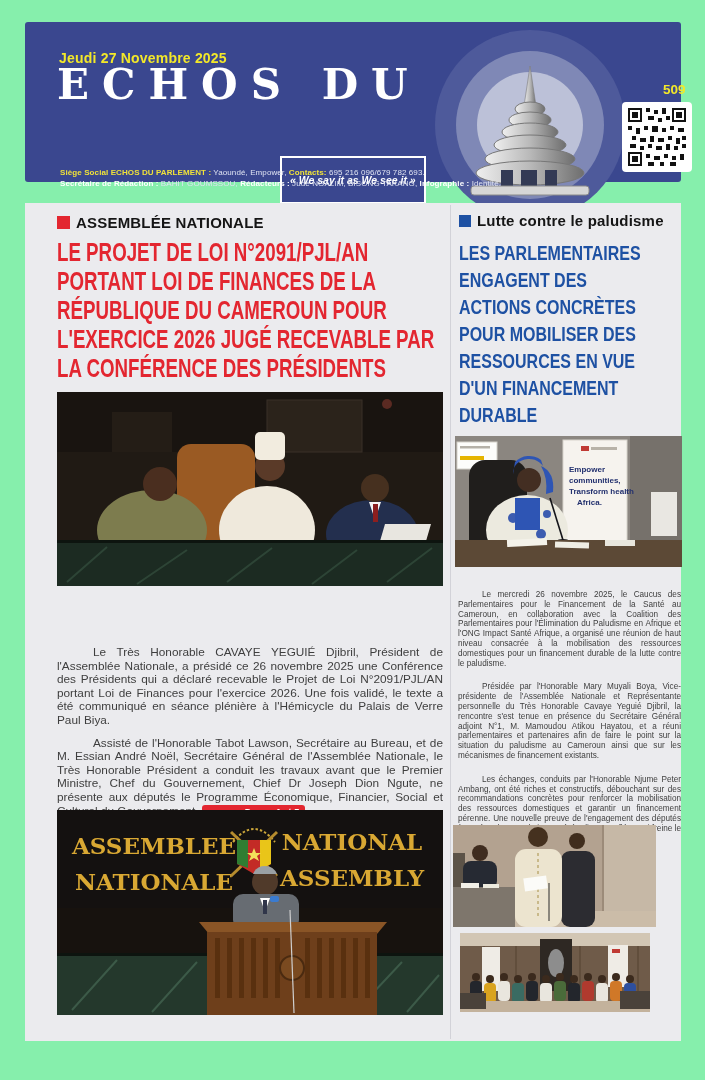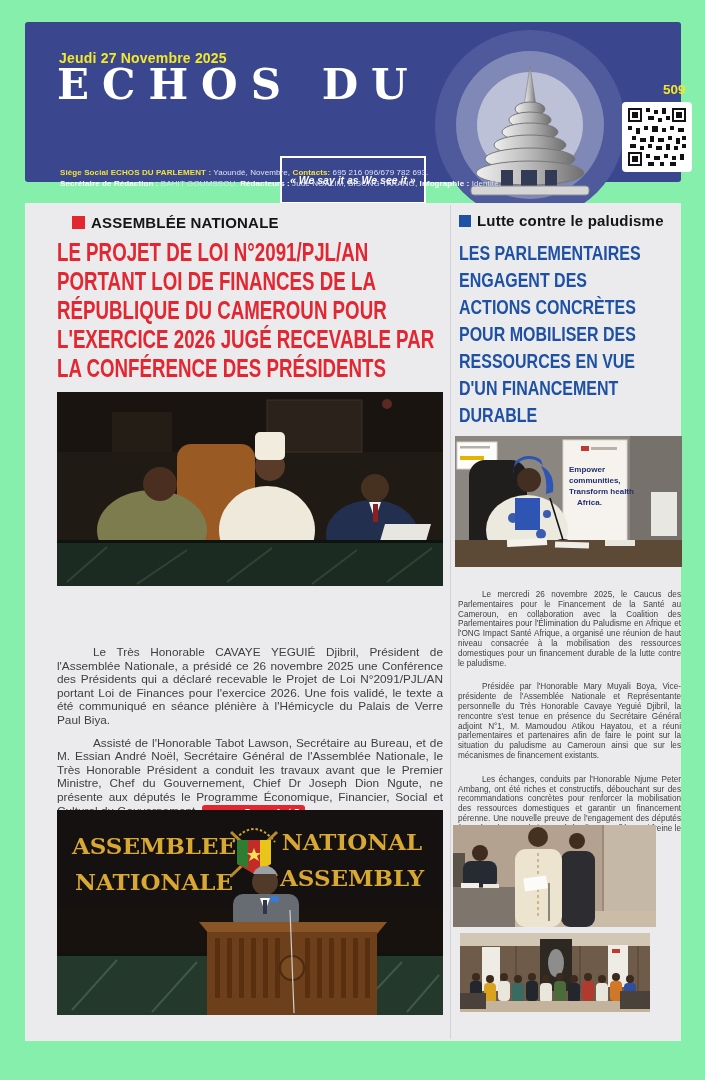--- a/index.html
+++ b/index.html
@@ -31,21 +31,21 @@
   .info-lines .lbl{font-weight:bold;color:#ffffff;text-align:center;}
   .info-lines .lbl.y{color:#f0e23a;}
 
   
   .content{position:absolute;left:25px;top:203px;width:656px;height:838px;background:#ebebee;}
   .col-divider{position:absolute;left:450px;top:205px;width:1px;height:834px;background:#d2d2d8;}
 
   .kicker{position:absolute;display:flex;align-items:center;gap:6px;
           font-weight:bold;color:#151515;font-size:15px;letter-spacing:.2px;}
   .kicker .sq{width:13px;height:13px;display:inline-block;}
-  .kicker.left-k{left:72px;top:214px;}
+  .kicker.left-k{left:57px;top:214px;}
   .kicker.right-k{left:459px;top:212px;align-items:center;}
   .kicker.right-k .sq{width:12px;height:12px;}
 
   .headline-left{position:absolute;left:57px;top:238px;width:540px;
                  transform:scaleX(0.72);transform-origin:left top;
                  color:#e32630;font-weight:bold;font-size:26px;line-height:29px;
                  letter-spacing:0;white-space:nowrap;}
   .headline-right{position:absolute;left:459px;top:240px;width:280px;
                   transform:scaleX(0.80);transform-origin:left top;
                   color:#1e51a3;font-weight:bold;font-size:20px;line-height:27px;white-space:nowrap;}
@@ -155,21 +155,21 @@
           <rect x="22" y="24" width="2" height="2"></rect>
             <rect x="26" y="23" width="2" height="3"></rect>
             <rect x="10" y="27" width="3" height="2"></rect>
           <rect x="16" y="27" width="2" height="2"></rect>
             <rect x="21" y="27" width="3" height="2"></rect>
         </g>
       </svg>
     </div>
 
     <div class="info-lines">
-      <div><span class="lbl y">Siège Social ECHOS DU PARLEMENT :</span><span> Yaoundé, Novembre, </span><span class="lbl y">Contacts:</span><span> 695 216 096/679 782 693.</span></div>
+      <div><span class="lbl y">Siège Social ECHOS DU PARLEMENT :</span><span> Yaoundé, Empower, </span><span class="lbl y">Contacts:</span><span> 695 216 096/679 782 693.</span></div>
       <div><span class="lbl">Secrétaire de Rédaction :</span><span> BAHIT GOUMSSOU, </span><span class="lbl">Rédacteurs :</span><span> Jude NGALIM, BISONG TAKANG, </span><span class="lbl">Infographie :</span><span> Identité.</span></div>
     </div>
   </header>
 
   <div class="content"></div>
   <div class="col-divider"></div>
 
   <div class="kicker left-k">
     <span class="sq" style="background:#e32630"></span>
     <span>ASSEMBLÉE NATIONALE</span>

